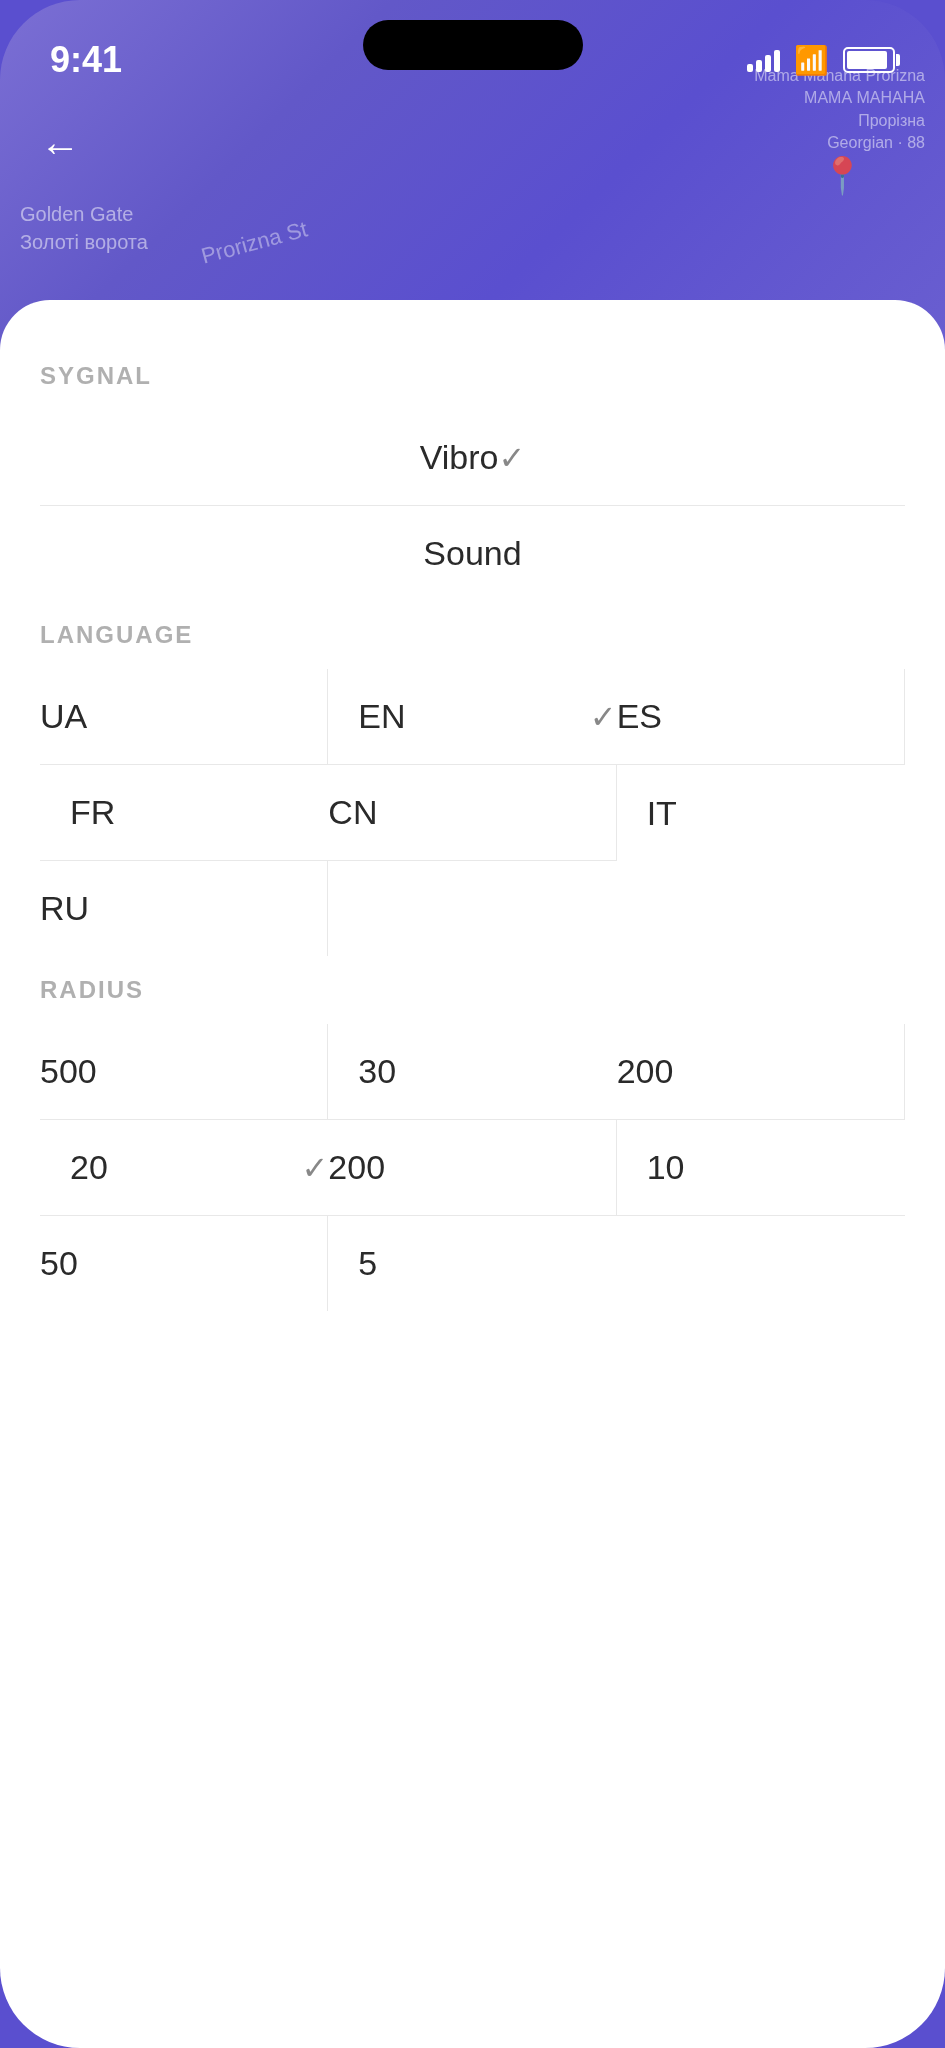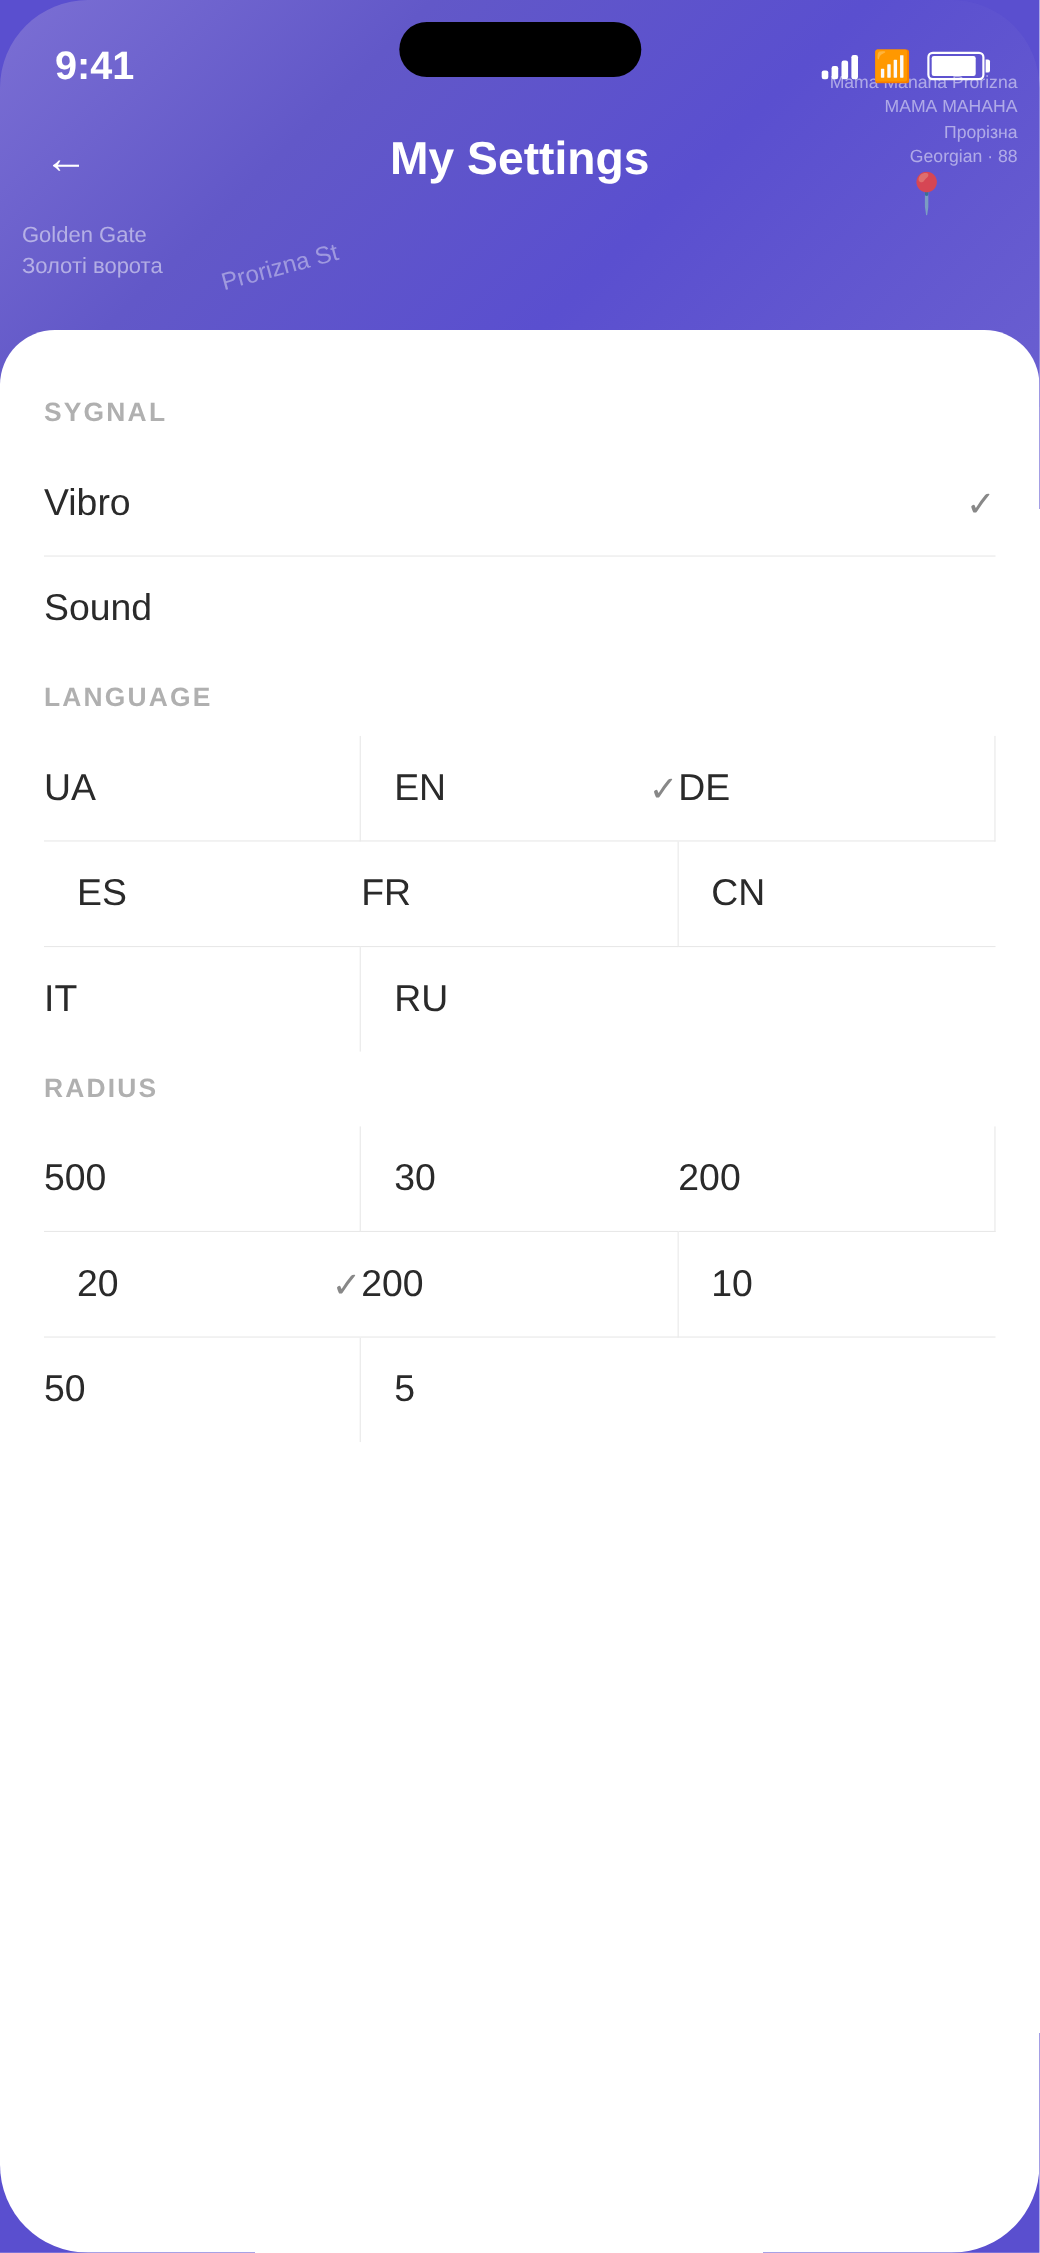--- a/index.html
+++ b/index.html
@@ -214,21 +214,21 @@
       letter-spacing: 2px;
       text-transform: uppercase;
       margin-bottom: 20px;
       margin-top: 10px;
     }
 
     
     .settings-row {
       display: flex;
       align-items: center;
-      justify-content: space-between;
+      justify-content: center;
       padding: 28px 0;
       border-bottom: 1px solid #e8e8e8;
     }
 
     .settings-row:last-child {
       border-bottom: none;
     }
 
     .row-label {
       font-size: 34px;
@@ -313,21 +313,20 @@
       </div>
       <span class="wifi-icon">📶</span>
       <div class="battery-icon">
         <div class="battery-fill"></div>
       </div>
     </div>
   </div>
 
   <div class="header">
     <span class="back-button">←</span>
-    <span class="header-title">My Settings</span>
   </div>
 
   <div class="location-pin">📍</div>
 
   <div class="content-card">
 
     <div>
       <div class="section-label">SYGNAL</div>
 
       <div class="settings-row">
@@ -347,23 +346,20 @@
 
         <div class="grid-cell">
           <span class="grid-cell-label">UA</span>
         </div>
         <div class="grid-cell">
           <span class="grid-cell-label">EN</span>
           <span class="grid-cell-check">✓</span>
         </div>
 
         <div class="grid-cell">
-          <span class="grid-cell-label">DE</span>
-        </div>
-        <div class="grid-cell">
           <span class="grid-cell-label">ES</span>
         </div>
 
         <div class="grid-cell">
           <span class="grid-cell-label">FR</span>
         </div>
         <div class="grid-cell">
           <span class="grid-cell-label">CN</span>
         </div>
 

